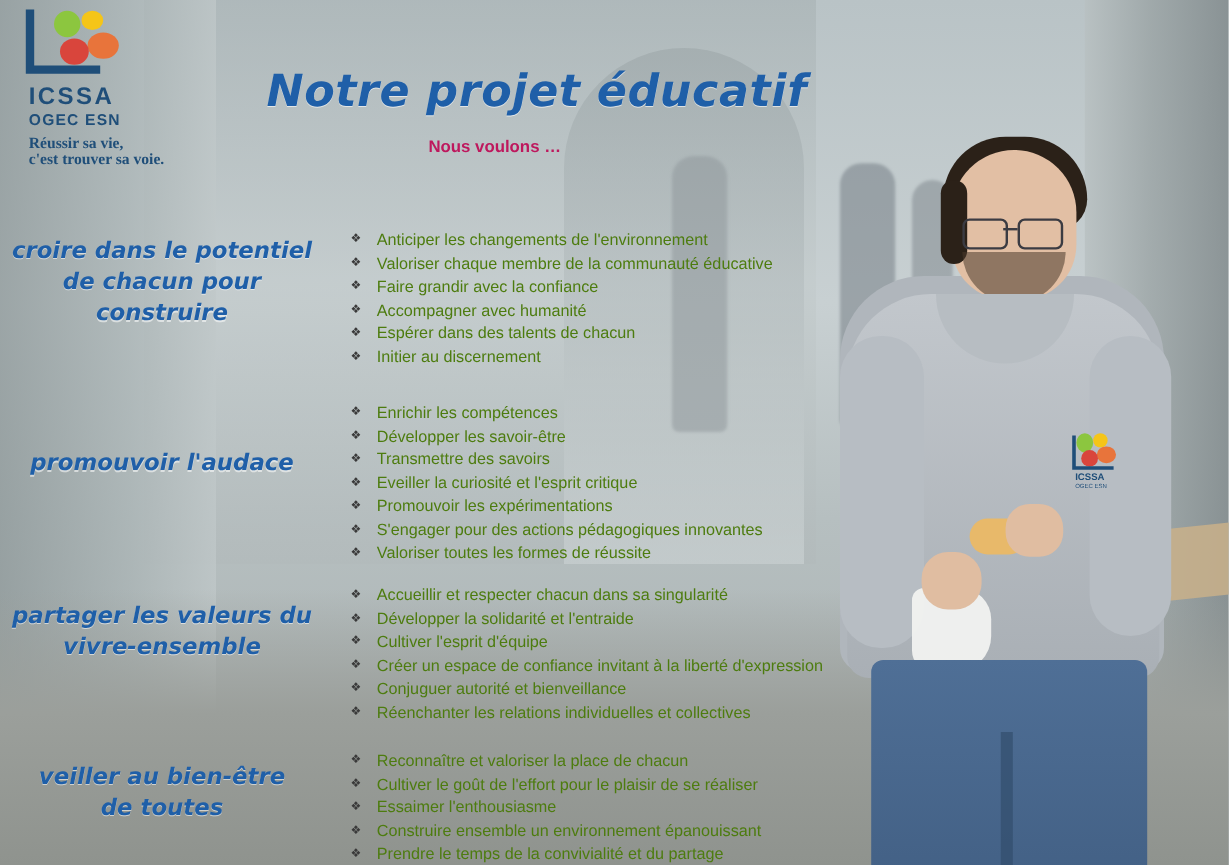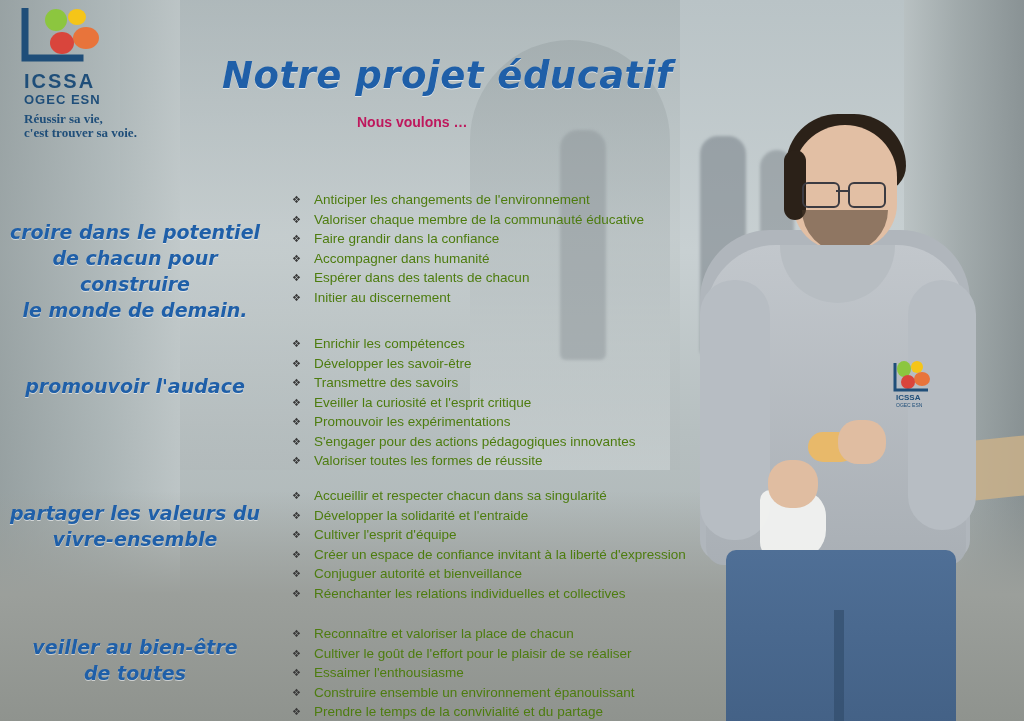--- a/index.html
+++ b/index.html
@@ -226,21 +226,21 @@
   }
   .sec-list li::before {
     content: "\2756";
     position: absolute;
     left: 0; top: 0;
     font-size: 10px;
     color: #3a3a3a;
   }
 
   
-  #sec0-head { left: 0px;  top: 196px; margin-top: 23px; }
+  #sec0-head { left: 0px;  top: 196px; }
   #sec0-list { left: 292px; top: 190px; }
   #sec1-head { left: 0px;  top: 373px; }
   #sec1-list { left: 292px; top: 334px; }
   #sec2-head { left: 0px;  top: 500px; }
   #sec2-list { left: 292px; top: 486px; }
   #sec3-head { left: 0px;  top: 634px; }
   #sec3-list { left: 292px; top: 624px; }
 </style>
 </head>
 <body>
@@ -305,27 +305,26 @@
         <div>c'est trouver sa voie.</div>
       </div>
   </div>
 
   <div class="title">Notre projet éducatif</div>
   <div class="subtitle">Nous voulons …</div>
 
   <div class="sec-heading" id="sec0-head">
       <div>croire dans le potentiel</div>
       <div>de chacun pour construire</div>
-      <div>le monde de demain.</div>
     </div>
   <ul class="sec-list" id="sec0-list">
       <li>Anticiper les changements de l'environnement</li>
       <li>Valoriser chaque membre de la communauté éducative</li>
-      <li>Faire grandir dans la confiance</li>
-      <li>Accompagner dans humanité</li>
+      <li>Faire grandir avec la confiance</li>
+      <li>Accompagner avec humanité</li>
       <li>Espérer dans des talents de chacun</li>
       <li>Initier au discernement</li>
     </ul>
 
   <div class="sec-heading" id="sec1-head">
       <div>promouvoir l'audace</div>
     </div>
   <ul class="sec-list" id="sec1-list">
       <li>Enrichir les compétences</li>
       <li>Développer les savoir-être</li>

